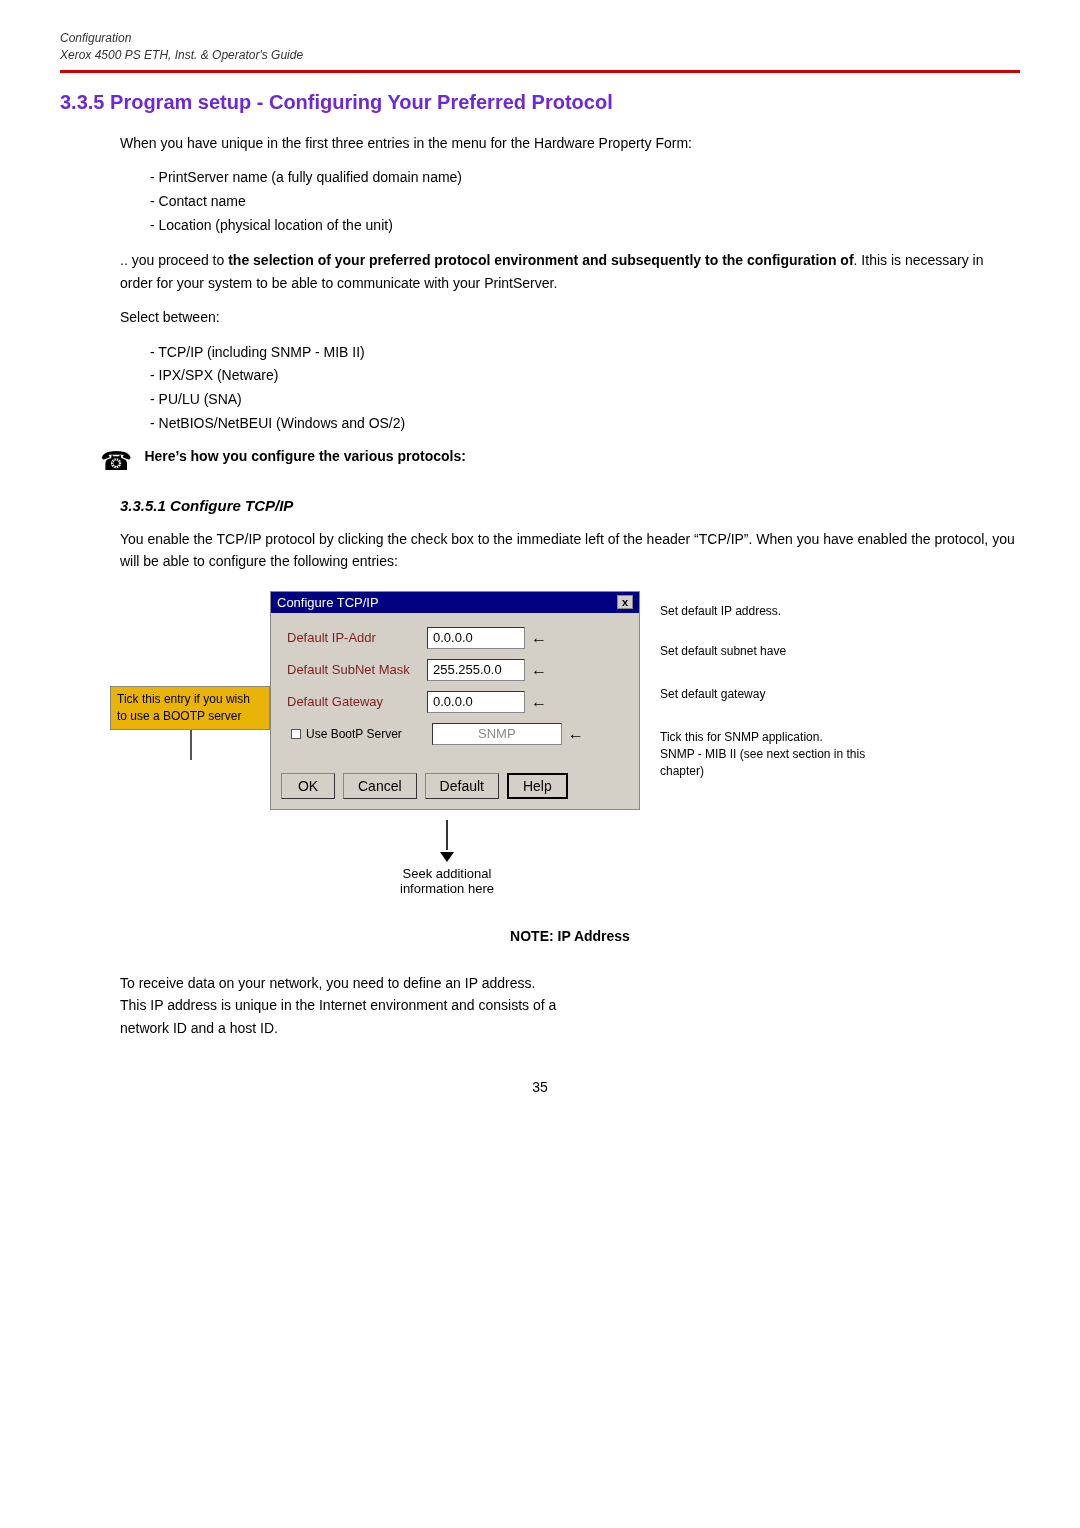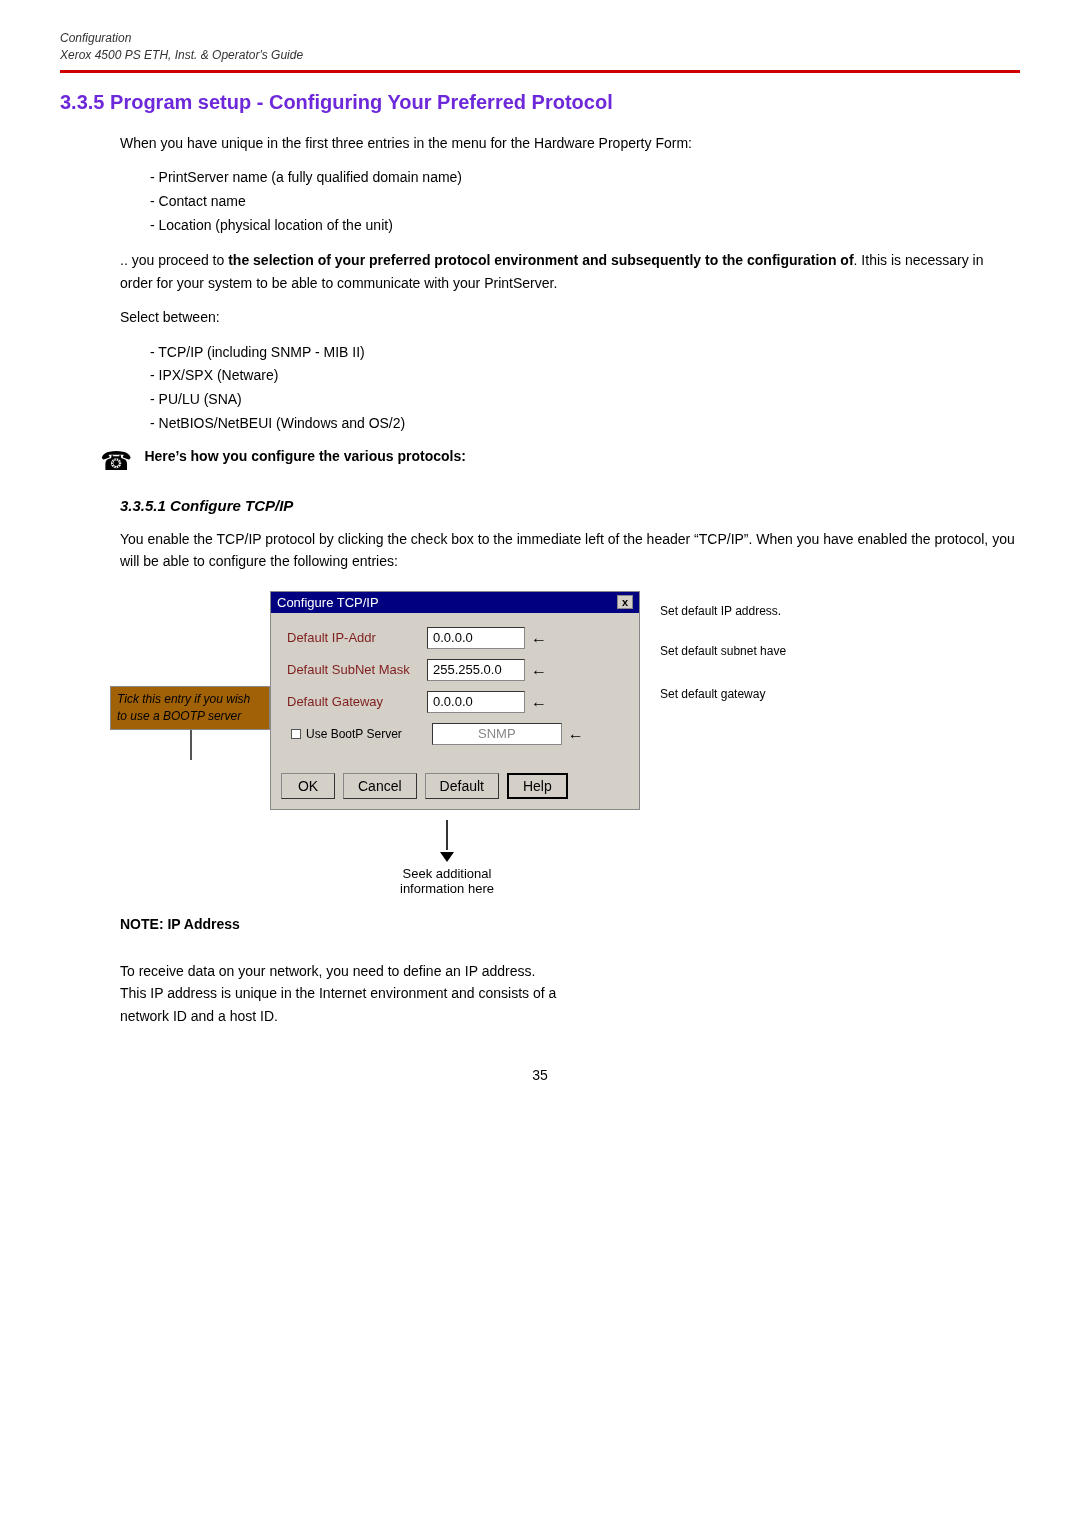--- a/index.html
+++ b/index.html
@@ -169,23 +169,24 @@
       font-size: 13px;
       width: 130px;
       height: 22px;
       color: #888;
       text-align: center;
     }
 
     .note-ip-title {
       font-weight: bold;
       margin-left: 60px;
-      margin-top: 20px;
+      margin-top: 32px;
       margin-bottom: 6px;
       font-size: 14px;
+      text-align: center;
     }
 
     .note-ip-body {
       margin-left: 60px;
       line-height: 1.6;
       font-size: 14px;
     }
 
     .page-number {
       text-align: center;
@@ -263,21 +264,21 @@
   <span>Configure TCP/IP</span>
 </div>
 
 <div class="body-text">
   <span>You enable the TCP/IP protocol by clicking the check box to the immediate left of the header “TCP/IP”. When you have enabled the protocol, you will be able to configure the following entries:</span>
 </div>
 
 <div class="diagram-area" style="position:relative;">
 
   <div style="position:absolute; left:-10px; bottom:50px; z-index:10;">
-    <div style="border:1px solid #888; padding:4px 6px; font-size:12px; font-style:italic; background:#a16207; width:160px; line-height:1.4;">Tick this entry if you wish to use a BOOTP server</div>
+    <div style="border:1px solid #888; padding:4px 6px; font-size:12px; background:#eab308; width:160px; line-height:1.4;">Tick this entry if you wish to use a BOOTP server</div>
     <div style="width:2px; height:30px; background:#555; margin-left:80px;"></div>
   </div>
 
   <div class="dialog-box" style="margin-left:150px; margin-top:0;">
 
     <div class="dialog-titlebar">
       <span>Configure TCP/IP</span>
       <div class="dialog-titlebar-x">x</div>
     </div>
 
@@ -315,20 +316,22 @@
       <button class="dialog-btn">Cancel</button>
       <button class="dialog-btn">Default</button>
       <button class="dialog-btn highlight">Help</button>
     </div>
   </div>
 
   <div style="display:flex; flex-direction:column; margin-left:20px; font-size:12px; line-height:1.4; width:220px;">
     <div style="margin-top:12px; margin-bottom:24px;">Set default IP address.</div>
     <div style="margin-bottom:26px;">Set default subnet have</div>
     <div style="margin-bottom:26px;">Set default gateway</div>
+    <div style="white-space:pre-line;">Tick this for SNMP application.
+SNMP - MIB II (see next section in this chapter)</div>
   </div>
 
 </div>
 
 <div style="display:flex; align-items:flex-start; margin-left:340px; margin-top:-10px; margin-bottom:20px;">
   <div style="display:flex; flex-direction:column; align-items:center;">
     <div style="width:2px; height:30px; background:#333;"></div>
     <div class="arrow-down"></div>
     <div style="font-size:13px; text-align:center; margin-top:4px; white-space:pre-line;">Seek  additional
 information here</div>

